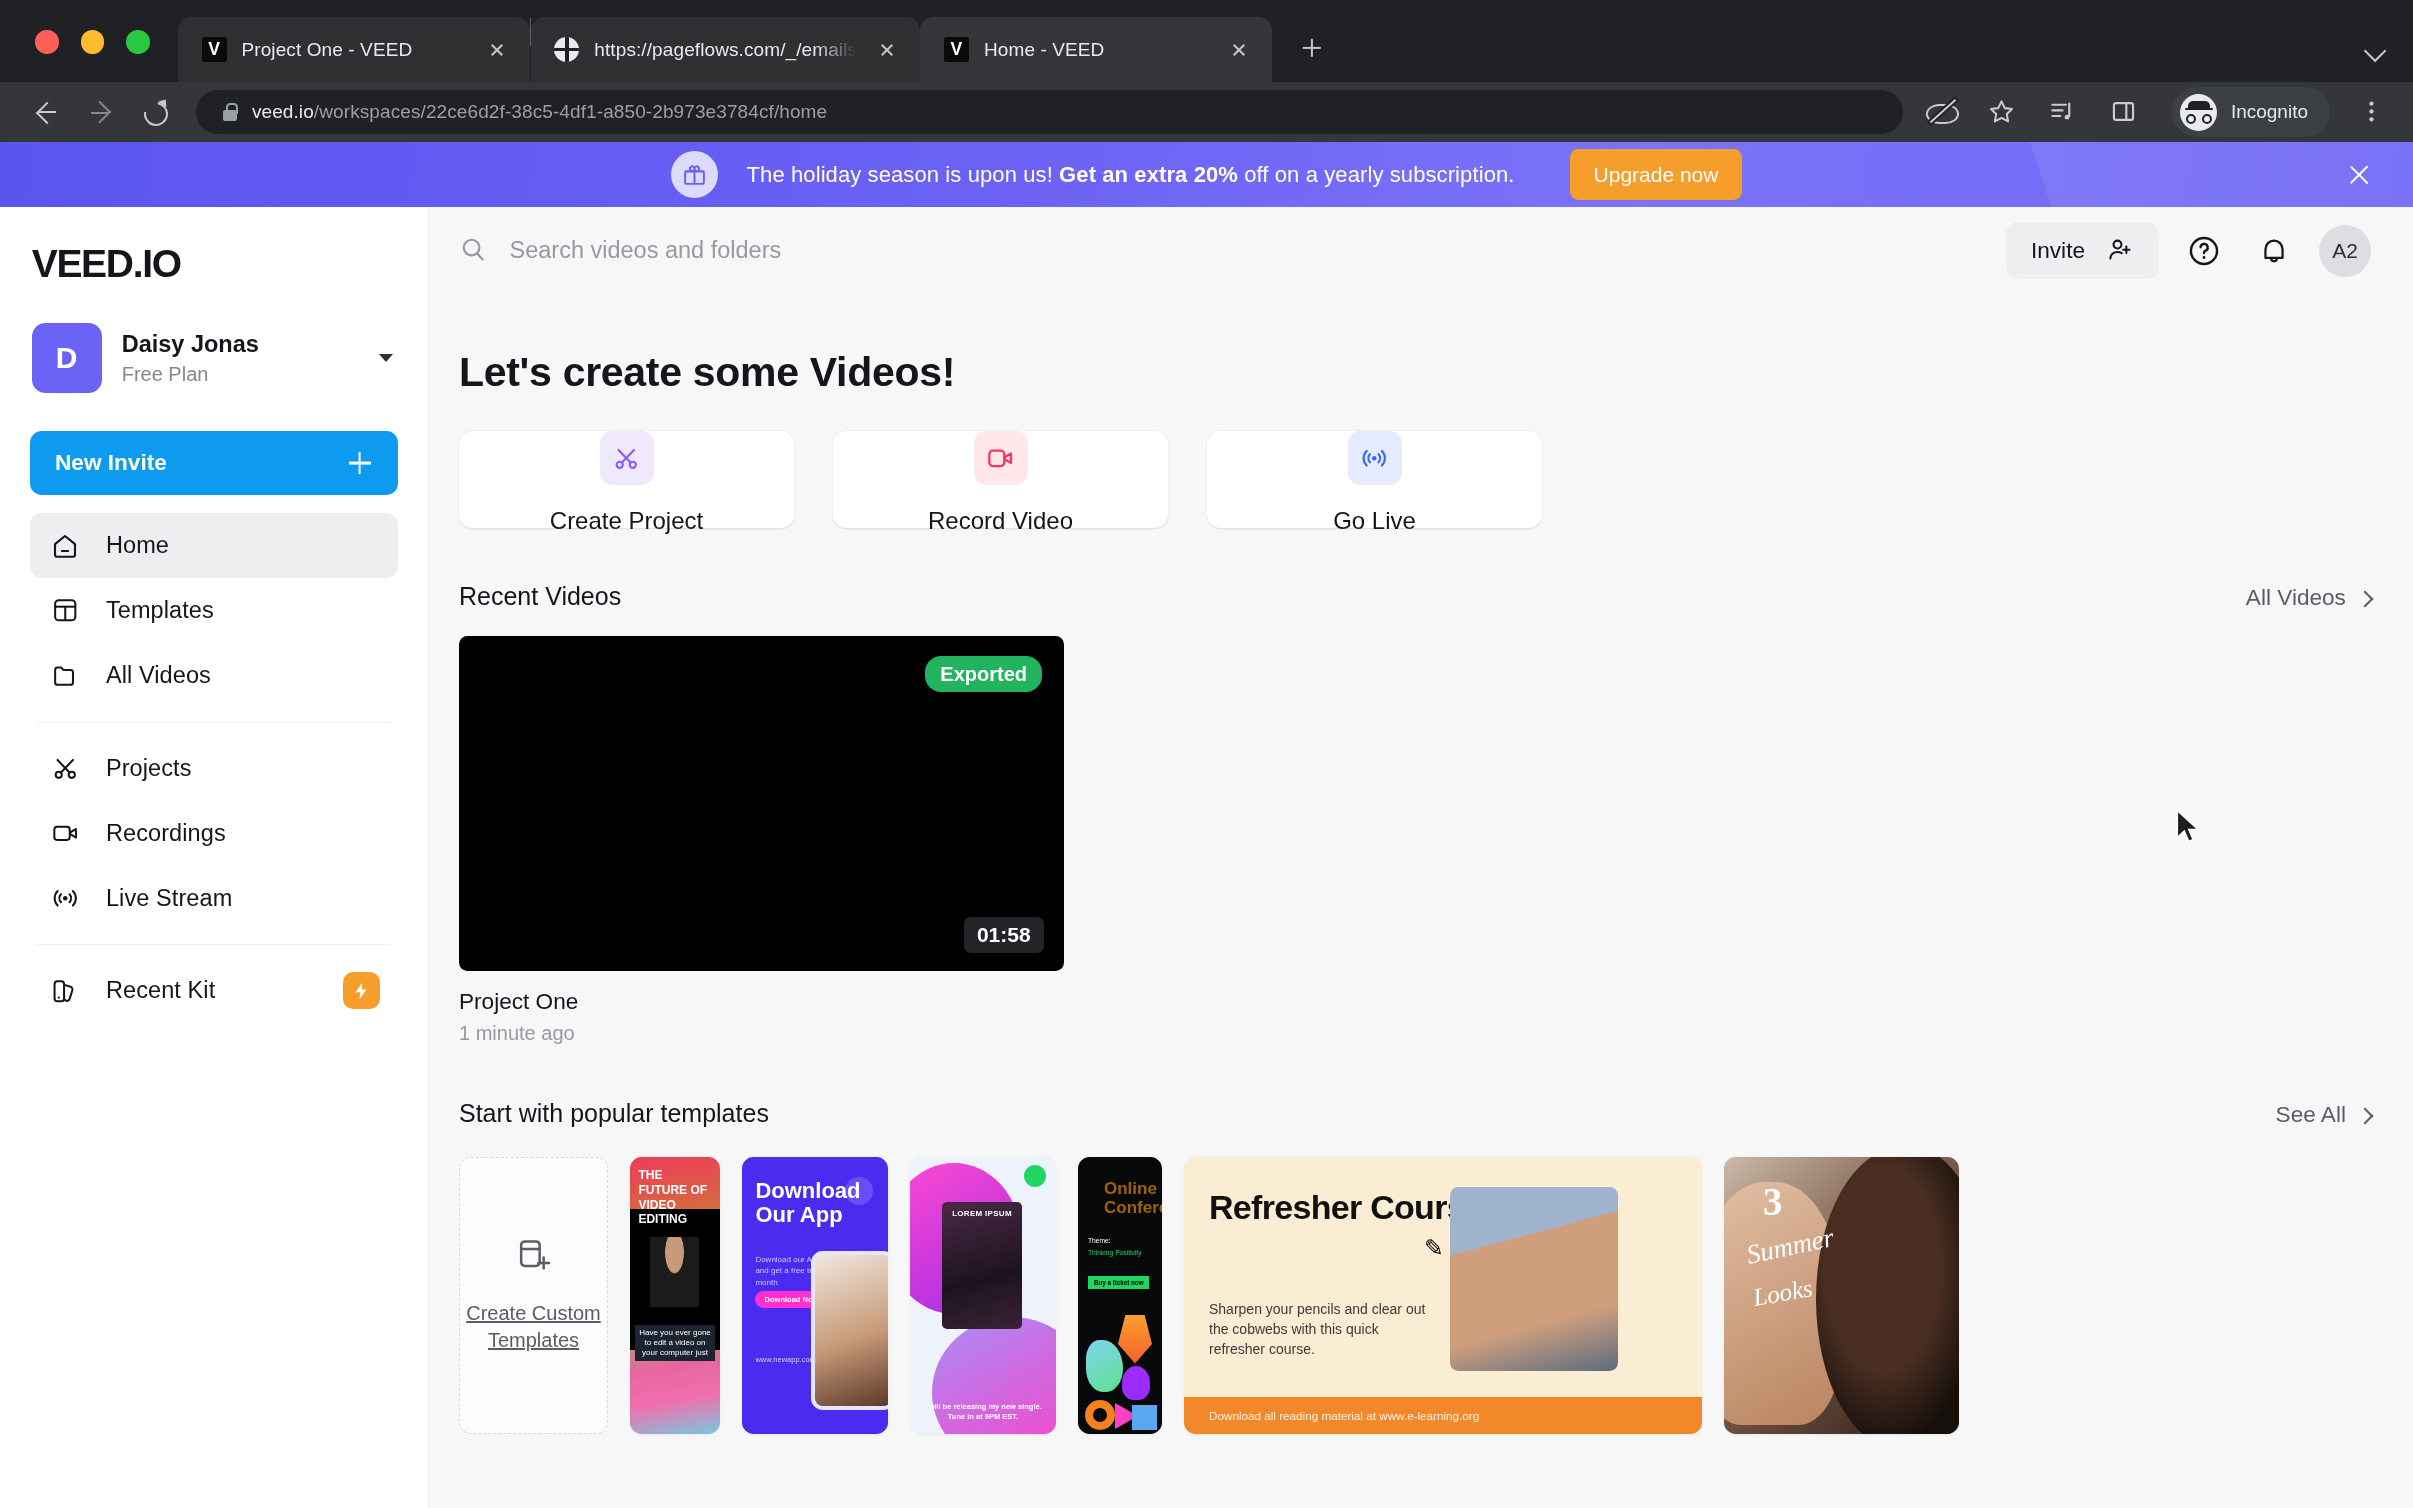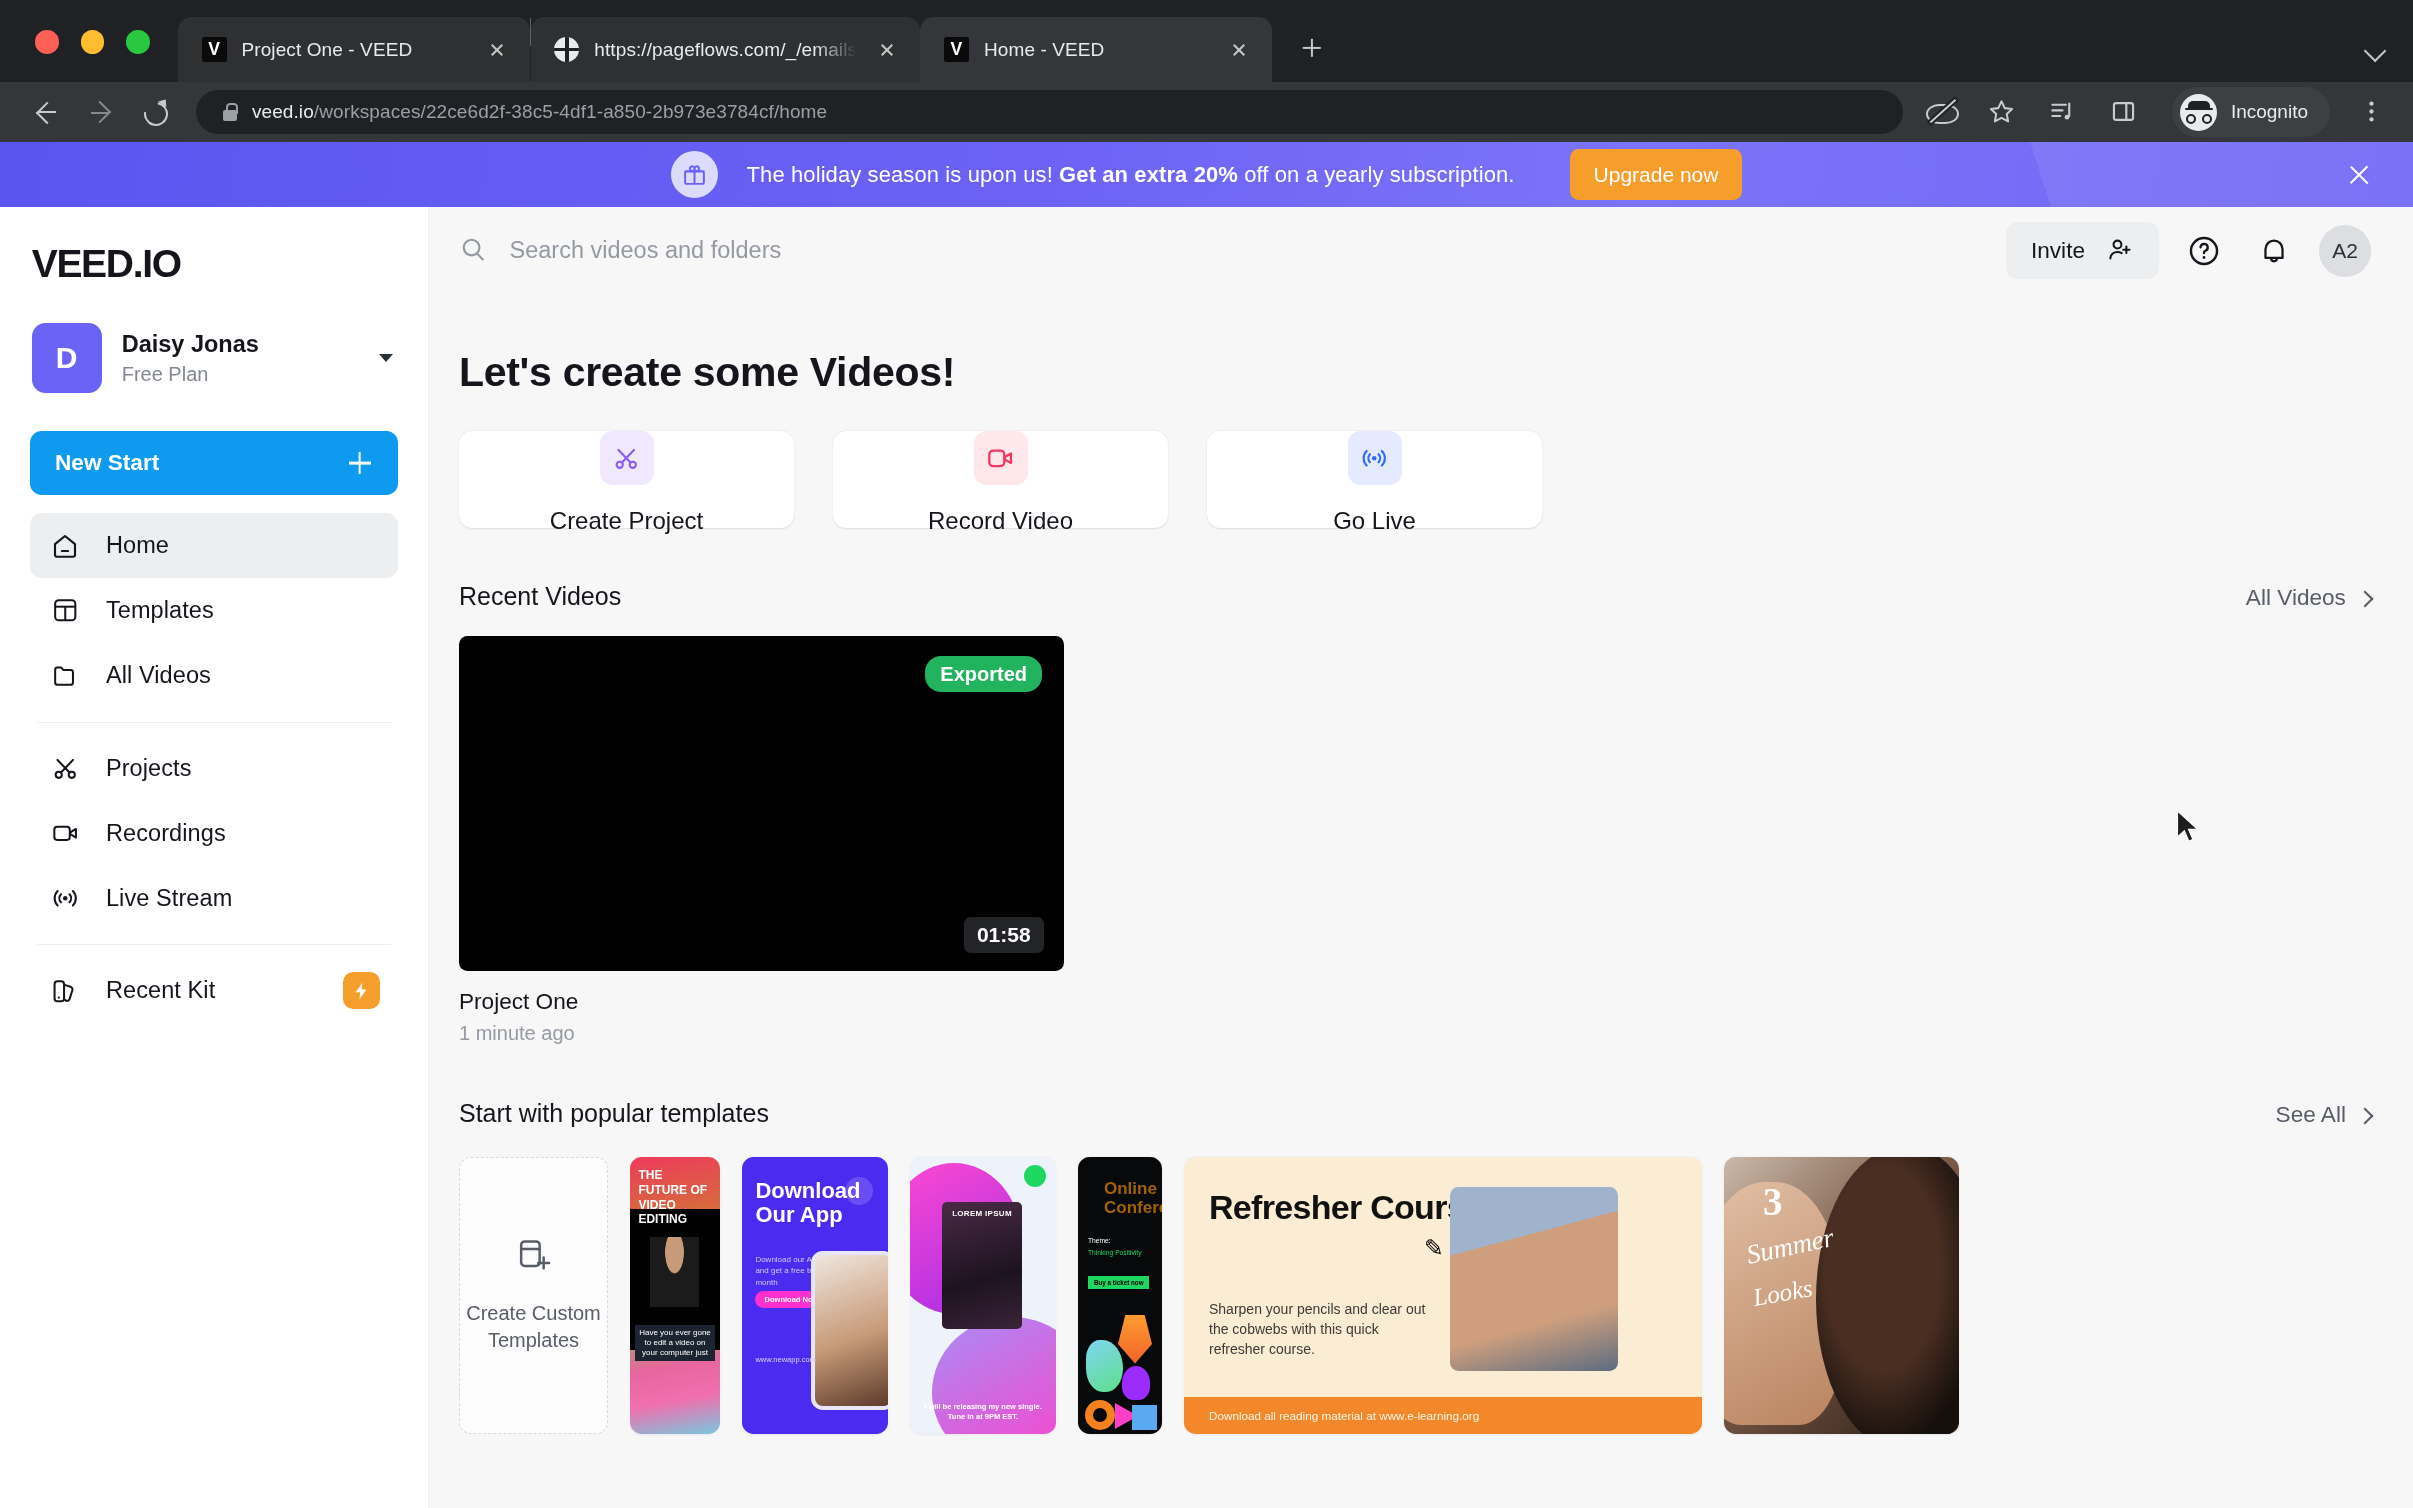--- a/index.html
+++ b/index.html
@@ -281,21 +281,21 @@
   .tpl-row { margin-top:28.5px; display:flex; gap:22px; align-items:flex-start; }
   .tpl {
     height:277px; border-radius:11.7px; overflow:hidden; flex:none; position:relative; cursor:pointer;
     box-shadow:0 0.8px 2.5px rgba(16,24,40,.07);
   }
   .tpl-custom {
     width:149px; height:277px; border:1.7px dashed #d6d9dd; background:#fcfcfd; border-radius:11.7px;
     display:flex; flex-direction:column; align-items:center; justify-content:center; gap:23.5px;
     color:#585d67; text-align:center; cursor:pointer; flex:none;
   }
-  .tpl-custom .t { font-size:20px; line-height:1.35; }
+  .tpl-custom .t { font-size:20px; line-height:1.35;text-decoration:underline; }
 
   .t-future { width:90px; background:linear-gradient(170deg,#ee3b5c 0%,#d76a3d 22%,#8ec93c 42%,#7ec63f 52%,#e8669f 74%,#f06fae 86%,#79c7dd 100%); }
   .t-future .band { position:absolute; left:0; right:0; top:52px; height:141px; background:#000; }
   .t-future .hd { position:absolute; left:8.4px; right:8.4px; top:11.7px; color:#fff; font-size:12px; font-weight:bold; line-height:1.22; }
   .t-future .person { position:absolute; left:20px; top:80px; width:49px; height:70px; background:radial-gradient(ellipse at 50% 22%, #c79a7a 0 26%, #1b1b1b 28% 100%); }
   .t-future .cap { position:absolute; left:5px; right:5px; top:168px; background:#1c2331; color:#fff; font-size:8px; text-align:center; padding:3.4px 2.5px; line-height:1.25; }
 
   .t-app { width:146px; background:#4b2bef; }
   .t-app .h { position:absolute; left:13.4px; top:22px; color:#fff; font-size:22px; font-weight:bold; line-height:1.12; }
   .t-app .sub { position:absolute; left:13.4px; top:97px; width:80px; color:#cfc6ff; font-size:8px; line-height:1.45; }
@@ -463,21 +463,21 @@
         <div class="account">
           <div class="avatar-sq">D</div>
           <div>
             <div class="acct-name">Daisy Jonas</div>
             <div class="acct-plan">Free Plan</div>
           </div>
           <span class="acct-caret"></span>
         </div>
 
         <button class="newvideo">
-          <span>New Start</span>
+          <span>New Invite</span>
           <span class="plus"></span>
         </button>
 
         <nav class="nav">
           <div class="nav-item active">
             <span class="nico">
               <svg width="30" height="30" viewBox="0 0 24 24" fill="none" stroke="#14161c" stroke-width="1.7" stroke-linejoin="round">
                   <path d="M4 10.5 12 4l8 6.5V19a1.6 1.6 0 0 1-1.6 1.6H5.6A1.6 1.6 0 0 1 4 19z"></path>
                   <line x1="9.5" y1="16" x2="14.5" y2="16" stroke-linecap="round"></line>
                 </svg>

